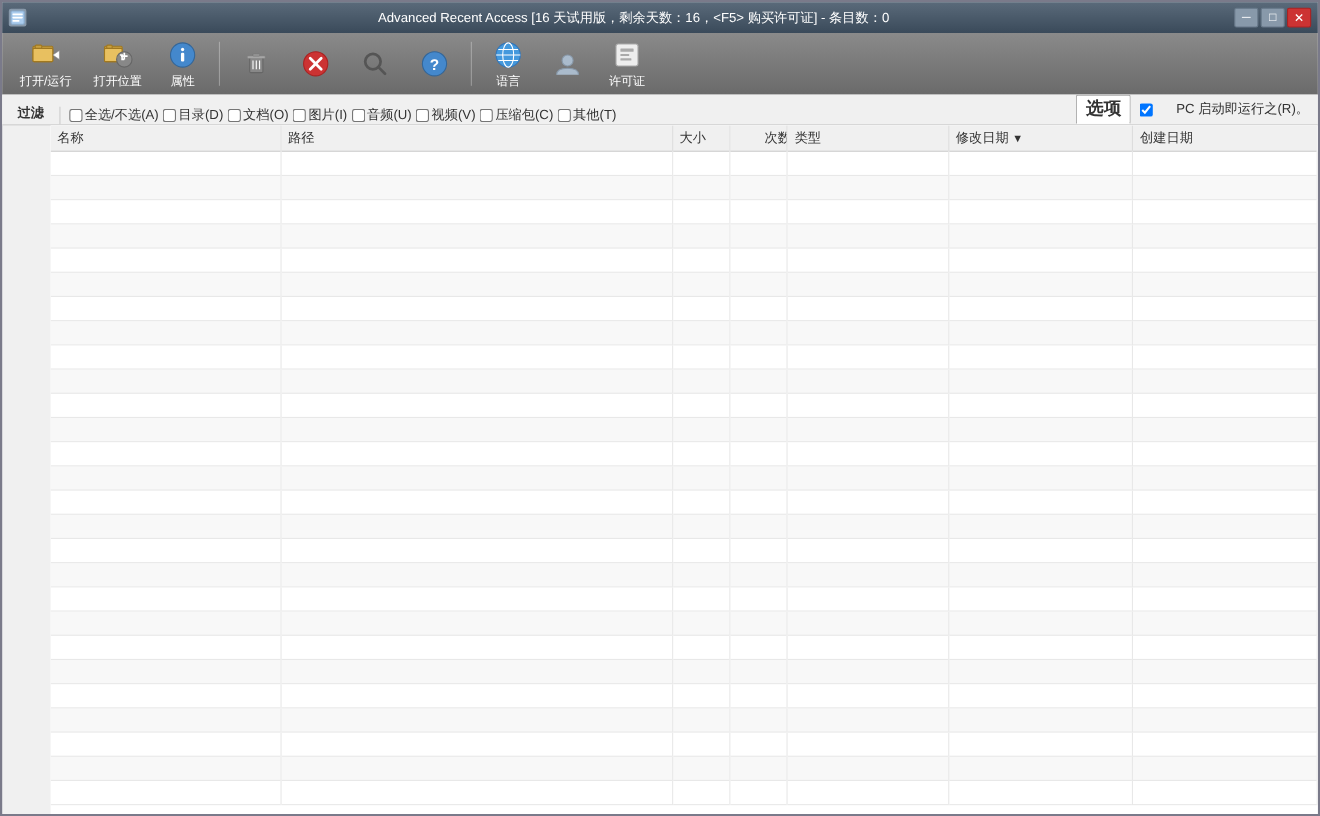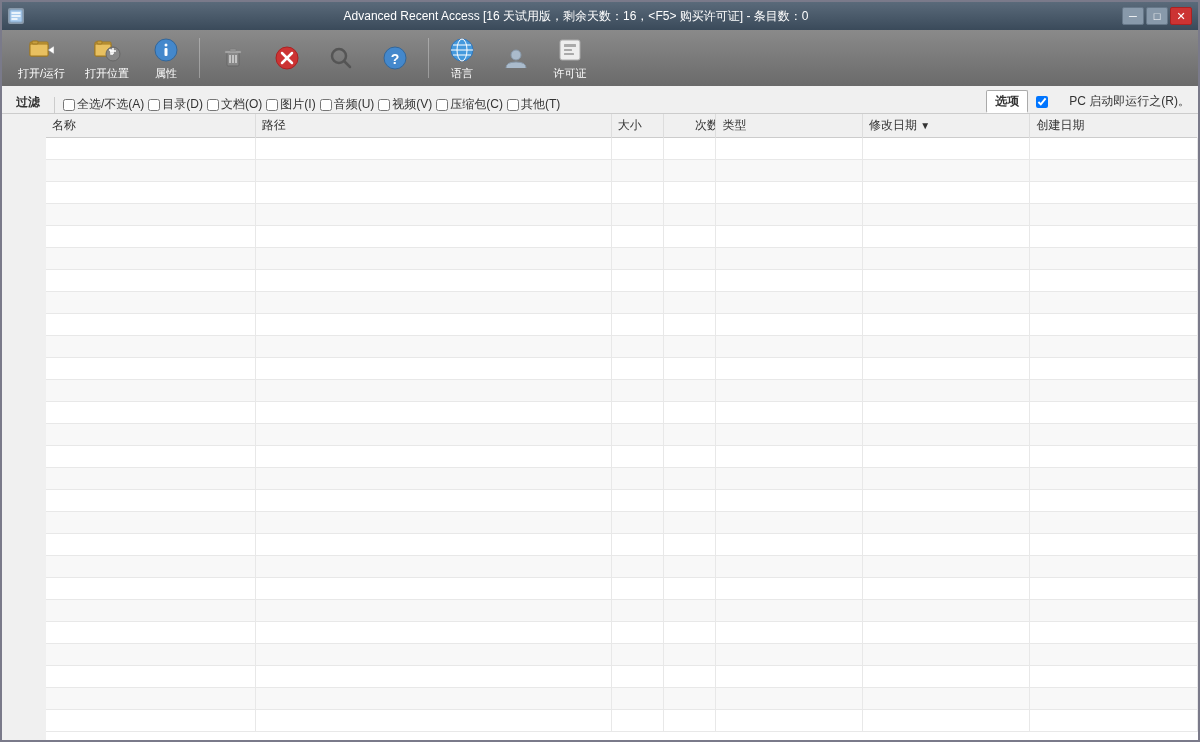--- a/index.html
+++ b/index.html
@@ -147,21 +147,21 @@
       color: #333;
       cursor: pointer;
       white-space: nowrap;
     }
     .filter-check input[type=checkbox] {
       width: 12px;
       height: 12px;
       cursor: pointer;
     }
     .tab-option {
-      font-size: 12px;
+      font-size: 16px;
       color: #333;
       padding: 2px 8px;
       cursor: pointer;
       border: 1px solid #aaa;
       background: #d0d0d8;
       border-radius: 2px;
       margin-left: auto;
     }
     .tab-option.active {
       background: white;

